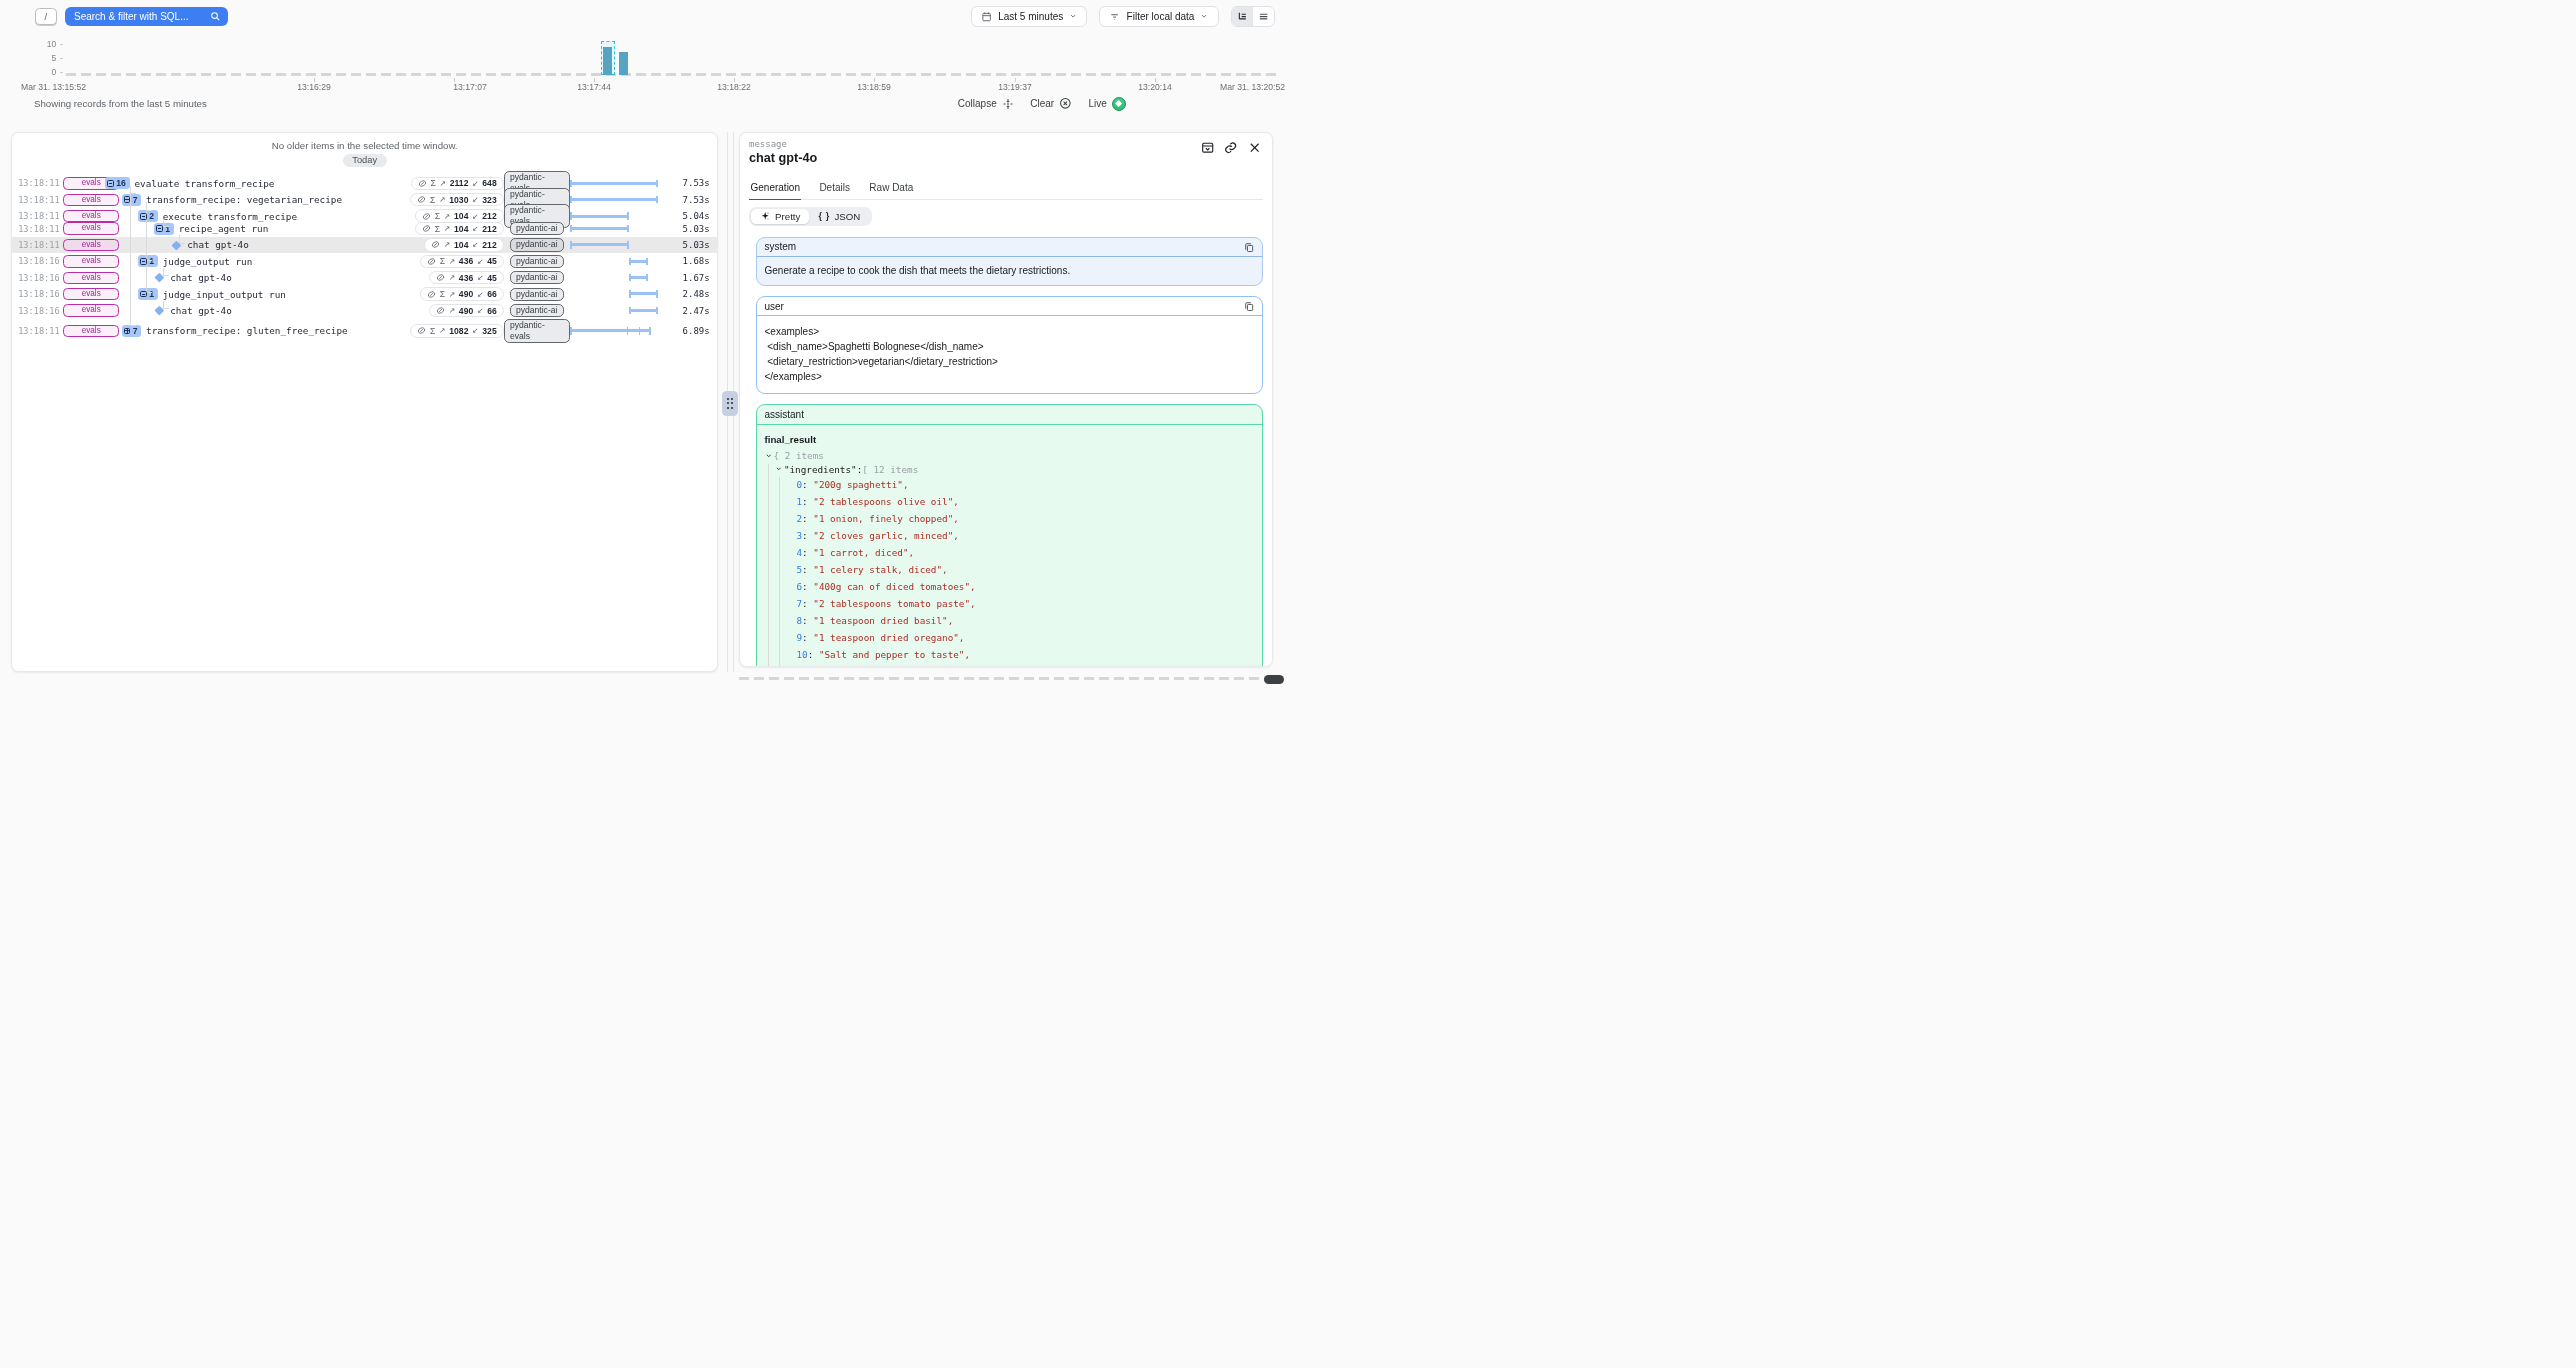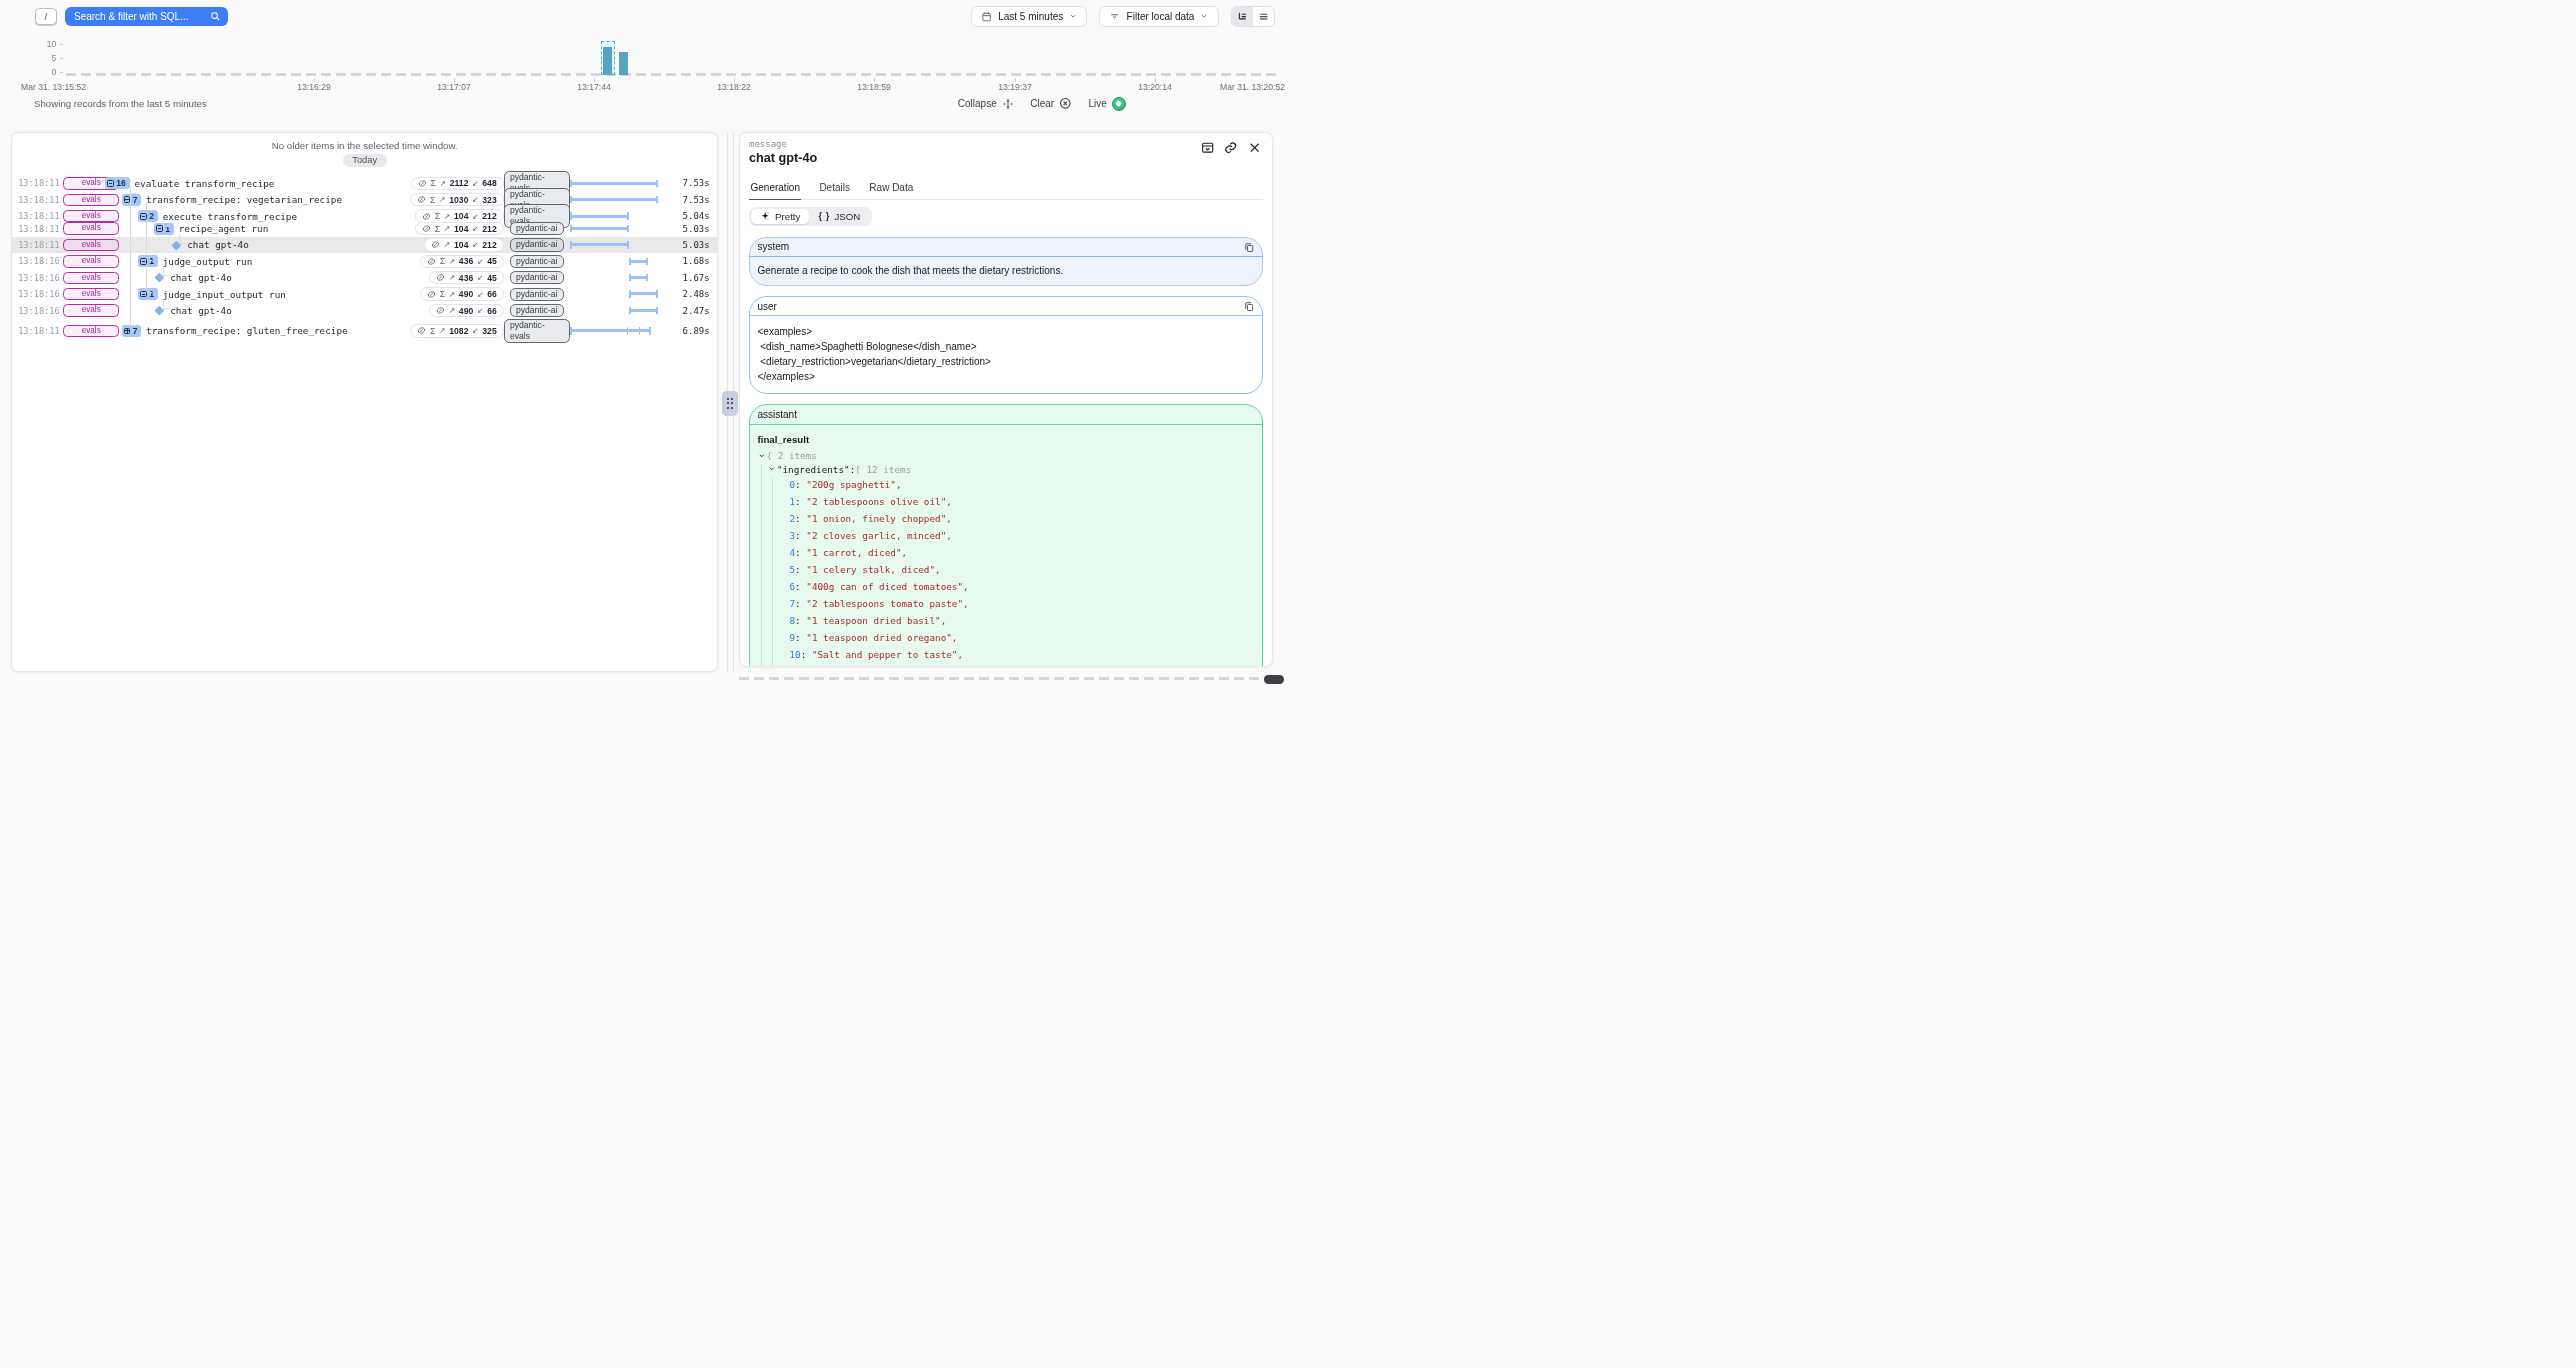--- a/index.html
+++ b/index.html
@@ -82,21 +82,21 @@
   .dp-icons { position:absolute; right:10.4px; top:7.5px; display:flex; gap:10.4px; color:#1f2124; }
   .dp-icons .ic { width:13.4px; height:13.4px; cursor:pointer; }
   .tabs { display:flex; gap:16.4px; margin-top:16.4px; border-bottom:0.7px solid #e4e6ea; }
   .tab { font-size:10px; color:#3c4043; padding:0 1.5px 6px 1.5px; cursor:pointer; }
   .tab.active { color:#17191c; border-bottom:1.9px solid #4a5568; margin-bottom:-0.7px; }
   .seg { margin-top:6.7px; display:inline-flex; background:#eceef1; border-radius:7.5px; padding:2.2px; align-items:center; }
   .seg .opt { display:flex; align-items:center; gap:4.5px; font-size:9.7px; color:#26282b; padding:2.2px 9px; border-radius:5.2px; cursor:pointer; }
   .seg .opt.active { background:#fff; box-shadow:0 0.7px 1.5px rgba(0,0,0,.15); }
   .braces { font-weight:700; letter-spacing:0.7px; font-size:9px; }
 
-  .role-card { border-radius:18px; margin-top:10.4px; overflow:hidden; }
+  .role-card { border-radius:9px; margin-top:10.4px; overflow:hidden;margin-left:7px; }
   .role-head { display:flex; align-items:center; justify-content:space-between; padding:3.7px 7.5px; font-size:10px; color:#17191c; }
   .copy-ic { width:10.4px; height:10.4px; color:#3c4043; cursor:pointer; }
   .role-body { padding:7.5px 7.5px 9px 7.5px; font-size:10px; color:#17191c; }
   .card-system { background:#edf3fd; border:0.7px solid #a9c8f2; }
   .card-system .role-head { border-bottom:1.1px solid #8cb8ea; }
   .card-user { background:#fff; border:1.1px solid #8fc0f7; }
   .card-user .role-head { border-bottom:1.1px solid #8fc0f7; }
   .card-assistant { background:#e6faf0; border:1.1px solid #58d8a9; height:417px; }
   .card-assistant .role-head { border-bottom:1.1px solid #58d8a9; }
   .pre-lines { white-space:pre; line-height:15px; }
@@ -190,21 +190,21 @@
 
   <i class="xtick" style="left:314px"></i>
     <i class="xtick" style="left:454px"></i>
     <i class="xtick" style="left:594px"></i>
   <i class="xtick" style="left:734px"></i>
     <i class="xtick" style="left:874px"></i>
     <i class="xtick" style="left:1015px"></i>
     <i class="xtick" style="left:1155px"></i>
   <span class="xlab edge-l" style="left:21px">Mar 31. 13:15:52</span>
   <span class="xlab" style="left:314px">13:16:29</span>
-  <span class="xlab" style="left:454px">13:17:07</span>
+  <span class="xlab" style="left:470px">13:17:07</span>
   <span class="xlab" style="left:594px">13:17:44</span>
   <span class="xlab" style="left:734px">13:18:22</span>
   <span class="xlab" style="left:874px">13:18:59</span>
   <span class="xlab" style="left:1015px">13:19:37</span>
   <span class="xlab" style="left:1155px">13:20:14</span>
   <span class="xlab edge-r" style="left:1285px">Mar 31. 13:20:52</span>
 </section>
 
 <div class="status-row">
   <span class="status-text">Showing records from the last 5 minutes</span>

